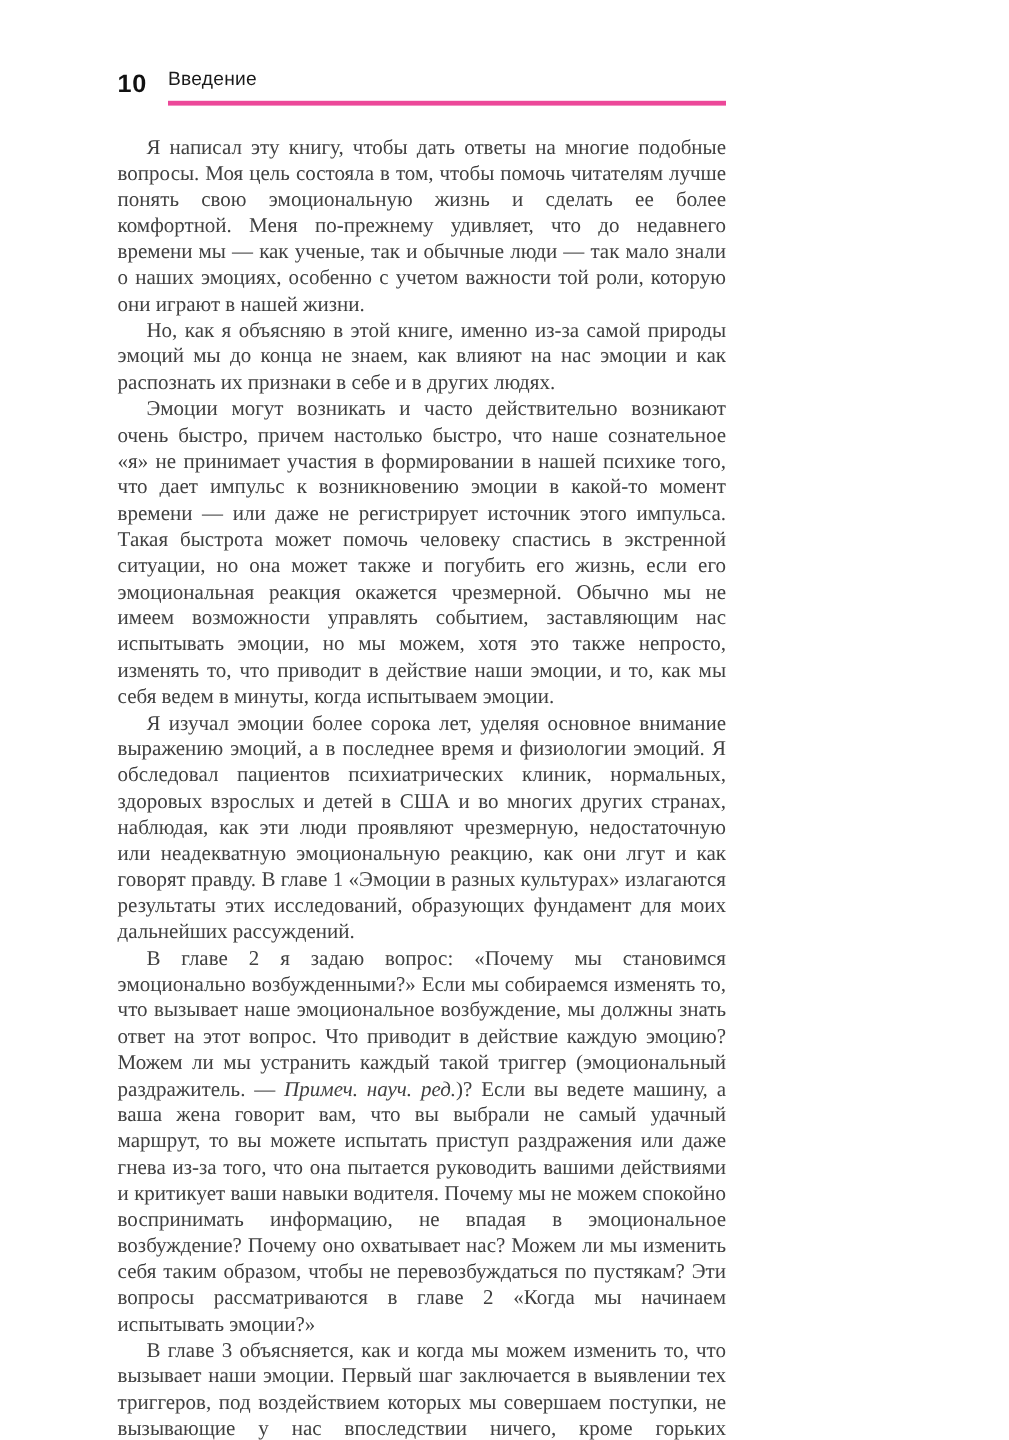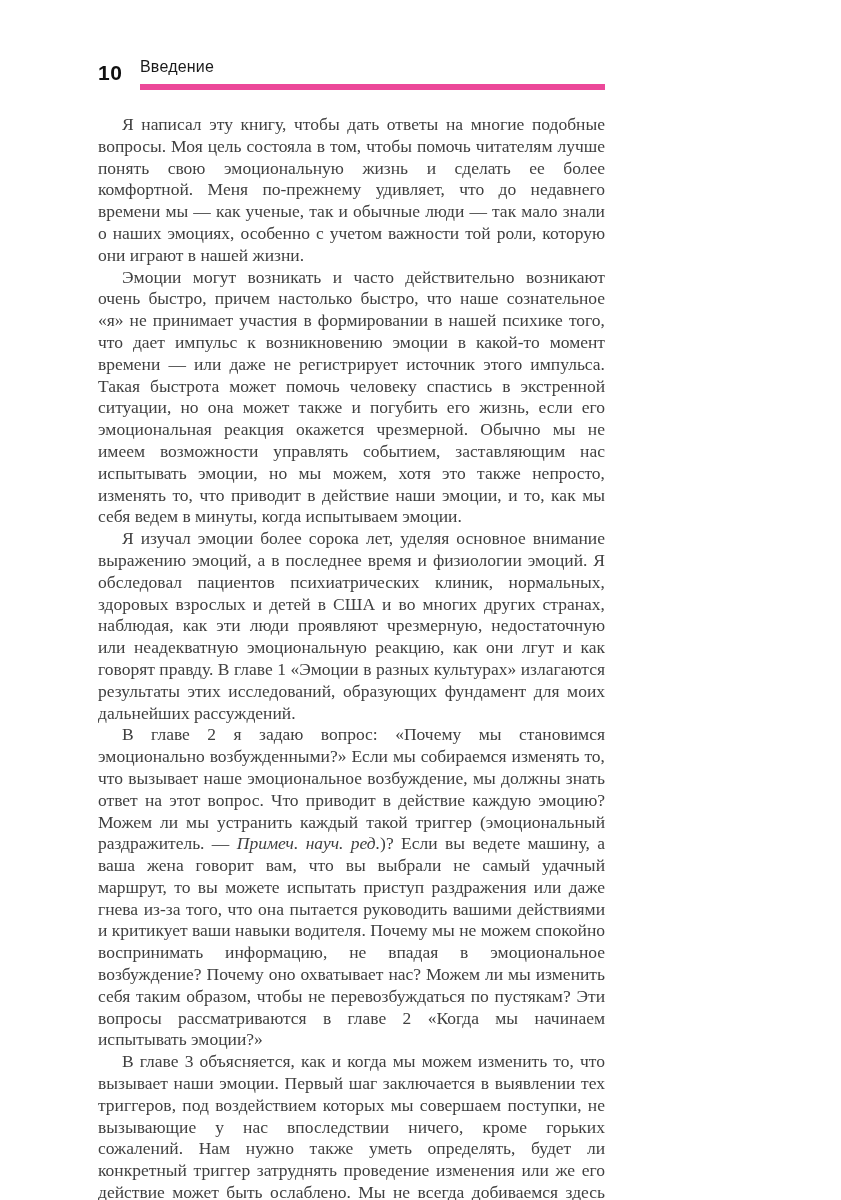--- a/index.html
+++ b/index.html
@@ -25,21 +25,21 @@
     font-weight: bold;
     font-size: 21px;
     line-height: 1;
     color: #111111;
     width: 42px;
     padding-bottom: 7px;
     letter-spacing: 0.5px;
   }
   .running-head {
     flex: 1;
-    border-bottom: 6px solid #ec4899;
+    border-bottom: 4px solid #ec4899;
     padding-bottom: 8px;
   }
   .section-title {
     font-family: "Liberation Sans", sans-serif;
     font-size: 16px;
     color: #1a1a1a;
     letter-spacing: 0.2px;
   }
   .page-body {
     margin-top: 24px;
@@ -66,18 +66,19 @@
 <div class="page">
   <header class="page-header">
     <div class="page-number">10</div>
     <div class="running-head">
       <span class="section-title">Введение</span>
     </div>
   </header>
 
   <main class="page-body" id="page-body">
       <p><span class="seg-normal">Я написал эту книгу, чтобы дать ответы на многие подобные вопросы. Моя цель состояла в том, чтобы помочь читателям лучше понять свою эмоциональную жизнь и сделать ее более комфортной. Меня по-прежнему удивляет, что до недавнего времени мы — как ученые, так и обычные люди — так мало знали о наших эмоциях, особенно с учетом важности той роли, которую они играют в нашей жизни.</span></p>
+      <p><span class="seg-normal">Но, как я объясняю в этой книге, именно из-за самой природы эмоций мы до конца не знаем, как влияют на нас эмоции и как распознать их признаки в себе и в других людях.</span></p>
       <p><span class="seg-normal">Эмоции могут возникать и часто действительно возникают очень быстро, причем настолько быстро, что наше сознательное «я» не принимает участия в формировании в нашей психике того, что дает импульс к возникновению эмоции в какой-то момент времени — или даже не регистрирует источник этого импульса. Такая быстрота может помочь человеку спастись в экстренной ситуации, но она может также и погубить его жизнь, если его эмоциональная реакция окажется чрезмерной. Обычно мы не имеем возможности управлять событием, заставляющим нас испытывать эмоции, но мы можем, хотя это также непросто, изменять то, что приводит в действие наши эмоции, и то, как мы себя ведем в минуты, когда испытываем эмоции.</span></p>
       <p><span class="seg-normal">Я изучал эмоции более сорока лет, уделяя основное внимание выражению эмоций, а в последнее время и физиологии эмоций. Я обследовал пациентов психиатрических клиник, нормальных, здоровых взрослых и детей в США и во многих других странах, наблюдая, как эти люди проявляют чрезмерную, недостаточную или неадекватную эмоциональную реакцию, как они лгут и как говорят правду. В главе 1 «Эмоции в разных культурах» излагаются результаты этих исследований, образующих фундамент для моих дальнейших рассуждений.</span></p>
       <p><span class="seg-normal">В главе 2 я задаю вопрос: «Почему мы становимся эмоционально возбужденными?» Если мы собираемся изменять то, что вызывает наше эмоциональное возбуждение, мы должны знать ответ на этот вопрос. Что приводит в действие каждую эмоцию? Можем ли мы устранить каждый такой триггер (эмоциональный раздражитель. — </span><span class="seg-italic">Примеч. науч. ред.</span><span class="seg-normal">)? Если вы ведете машину, а ваша жена говорит вам, что вы выбрали не самый удачный маршрут, то вы можете испытать приступ раздражения или даже гнева из-за того, что она пытается руководить вашими действиями и критикует ваши навыки водителя. Почему мы не можем спокойно воспринимать информацию, не впадая в эмоциональное возбуждение? Почему оно охватывает нас? Можем ли мы изменить себя таким образом, чтобы не перевозбуждаться по пустякам? Эти вопросы рассматриваются в главе 2 «Когда мы начинаем испытывать эмоции?»</span></p>
       <p><span class="seg-normal">В главе 3 объясняется, как и когда мы можем изменить то, что вызывает наши эмоции. Первый шаг заключается в выявлении тех триггеров, под воздействием которых мы совершаем поступки, не вызывающие у нас впоследствии ничего, кроме горьких сожалений. Нам нужно также уметь определять, будет ли конкретный триггер затруднять проведение изменения или же его действие может быть ослаблено. Мы не всегда добиваемся здесь успеха, но за счет понимания того, как возникают триггеры эмоций, мы можем повысить вероятность изменения того, что вызывает наши эмоции.</span></p>
     </main>
 </div>
 
 </body></html>

